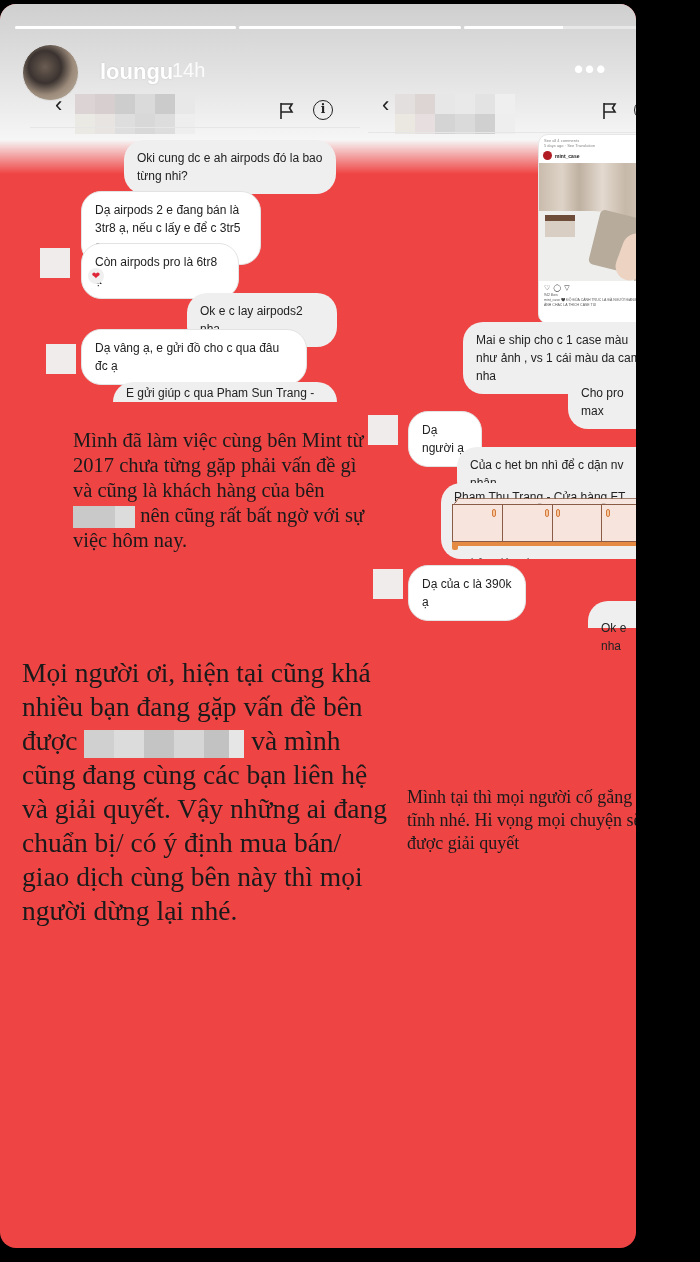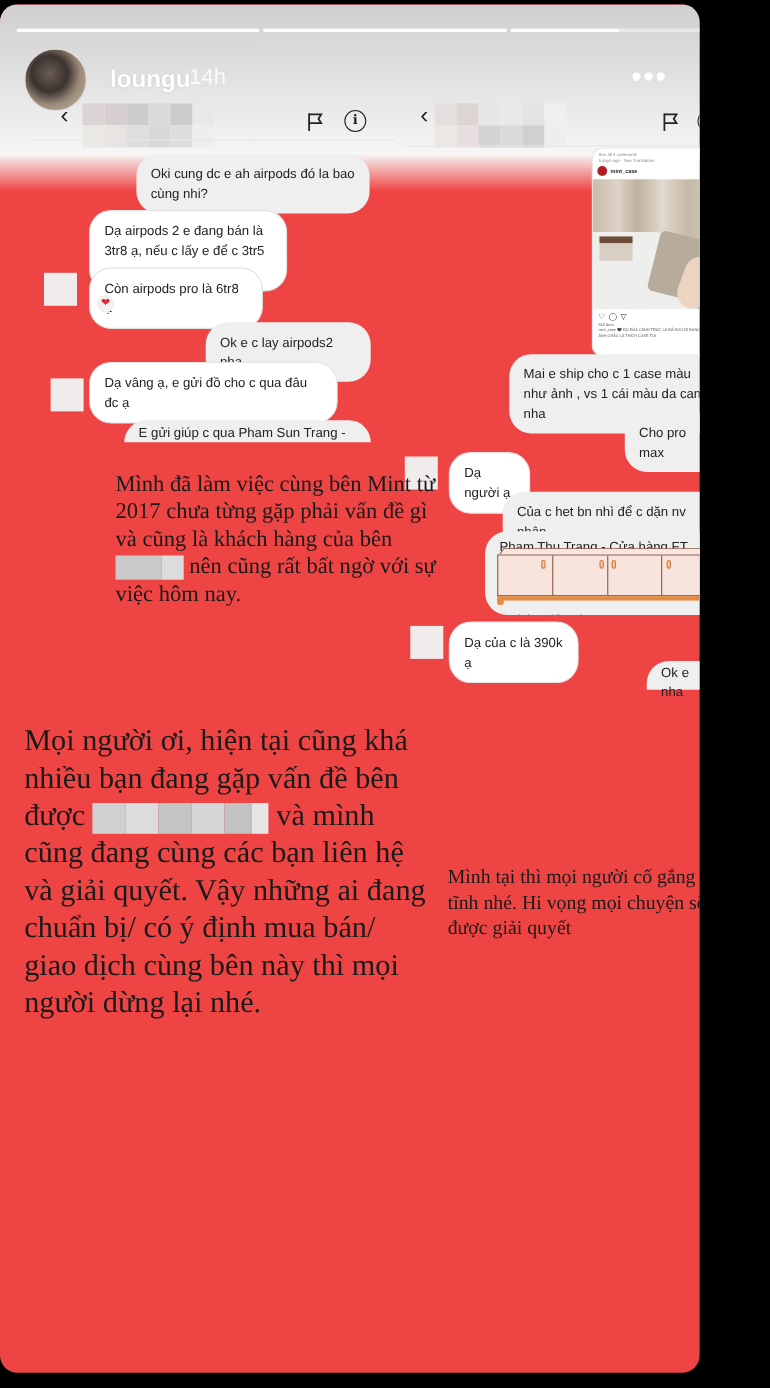--- a/index.html
+++ b/index.html
@@ -78,21 +78,21 @@
   .cabinet .body { position: absolute; left: 0; right: 0; top: 6px; height: 38px; background: #f7e4dc; border: 1.5px solid #8a5b45; display: flex; }
   .cabinet .door { flex: 1; border-right: 1.5px solid #8a5b45; position: relative; }
   .cabinet .door:last-child { border-right: none; }
   .cabinet .knob { position: absolute; top: 4px; width: 4px; height: 8px; border: 1.2px solid #d3793b; border-radius: 2px; background: #f7c7a0; }
   .cabinet .base { position: absolute; left: 0; right: 0; top: 44px; height: 4px; background: #e58a42; }
   .cabinet .leg { position: absolute; top: 46px; width: 6px; height: 6px; background: #e58a42; border-radius: 0 0 2px 2px; }
   .bubble .under-text { color: #555; }
 
   
   .serif { font-family: "Liberation Serif", "DejaVu Serif", serif; color: #1a1a1a; position: absolute; }
-  .text-1 { left: 73px; top: 424px; width: 300px; font-size: 20.5px; line-height: 25px; margin-left: 32px; }
+  .text-1 { left: 73px; top: 424px; width: 300px; font-size: 20.5px; line-height: 25px; }
   .text-2 { left: 22px; top: 652px; width: 370px; font-size: 27.5px; line-height: 34px; }
   .text-3 { left: 22px; top: 978px; width: 370px; font-size: 27.5px; line-height: 34px; }
   .text-4 { left: 407px; top: 782px; width: 290px; font-size: 18px; line-height: 23px; }
   .censor { display: inline-block; vertical-align: middle; position: relative; }
   .censor i { display: inline-block; height: 100%; }
 </style>
 </head>
 <body>
 
 <div class="story">
@@ -131,21 +131,21 @@
         <span style="background:#d8d8d8"></span>
         <span style="background:#dddddd"></span>
         <span style="background:#eeeeee"></span>
     </div>
     <svg class="flag-icon" style="left:279px;top:98px;" viewBox="0 0 16 18">
       <path d="M2 1 V17 M2 2 H13 L10.5 6 L13 10 H2" fill="none" stroke="#222" stroke-width="1.6"></path>
     </svg>
     <div class="info-icon" style="left:313px;top:96px;">i</div>
     <div class="header-line" style="left:30px;top:123px;width:330px;"></div>
 
-    <div class="bubble out" style="left:124px;top:136px;width:212px;">Oki cung dc e ah airpods đó la bao cùng nhi?</div>
+    <div class="bubble out" style="left:124px;top:136px;width:212px;">Oki cung dc e ah airpods đó la bao từng nhi?</div>
     <div class="bubble in" style="left:81px;top:187px;width:180px;">Dạ airpods 2 e đang bán là 3tr8 ạ, nếu c lấy e để c 3tr5 ạ</div>
     <div class="avatar-blur" style="left:40px;top:244px;"></div>
     <div class="bubble in" style="left:81px;top:239px;width:158px;">Còn airpods pro là 6tr8 ạ</div>
     <div class="heart" style="left:88px;top:264px;">❤</div>
     <div class="bubble out" style="left:187px;top:289px;width:150px;">Ok e c lay airpods2 nha</div>
     <div class="avatar-blur" style="left:46px;top:340px;height:30px;"></div>
     <div class="bubble in" style="left:81px;top:325px;width:226px;">Dạ vâng ạ, e gửi đồ cho c qua đâu đc ạ</div>
     <div class="bubble out" style="left:113px;top:378px;width:224px;height:20px;padding-top:2px;overflow:hidden;border-radius:20px 20px 0 0;">E gửi giúp c qua Pham Sun Trang -</div>
   </div>
 
@@ -221,21 +221,21 @@
         <div class="door">
             <div class="knob" style="left:4px;"></div>
           </div>
       </div>
       <div class="base"></div>
       <div class="leg" style="left:0;"></div>
       <div class="leg" style="right:0;"></div>
     </div>
     <div class="avatar-blur" style="left:373px;top:565px;"></div>
     <div class="bubble in" style="left:408px;top:561px;width:118px;">Dạ của c là 390k ạ</div>
-    <div class="bubble out" style="left:588px;top:597px;width:69px;height:26px;padding-top:1px;border-radius:20px 20px 0 0;">Ok e nha</div>
+    <div class="bubble out" style="left:588px;top:597px;width:69px;height:26px;padding-top:18px;border-radius:20px 20px 0 0;">Ok e nha</div>
   </div>
 
   <div class="serif text-1">
     <span>Mình đã làm việc cùng bên Mint từ 2017 chưa từng gặp phải vấn đề gì và cũng là khách hàng của bên</span>
     <span class="censor" style="width:62px;height:22px;"><i style="width:42px;background:#c9c9c9"></i><i style="width:20px;background:#dcdcdc"></i></span>
     <span> nên cũng rất bất ngờ với sự việc hôm nay.</span>
   </div>
 
   <div class="serif text-2">
     <span>Mọi người ơi, hiện tại cũng khá nhiều bạn đang gặp vấn đề bên được</span>

